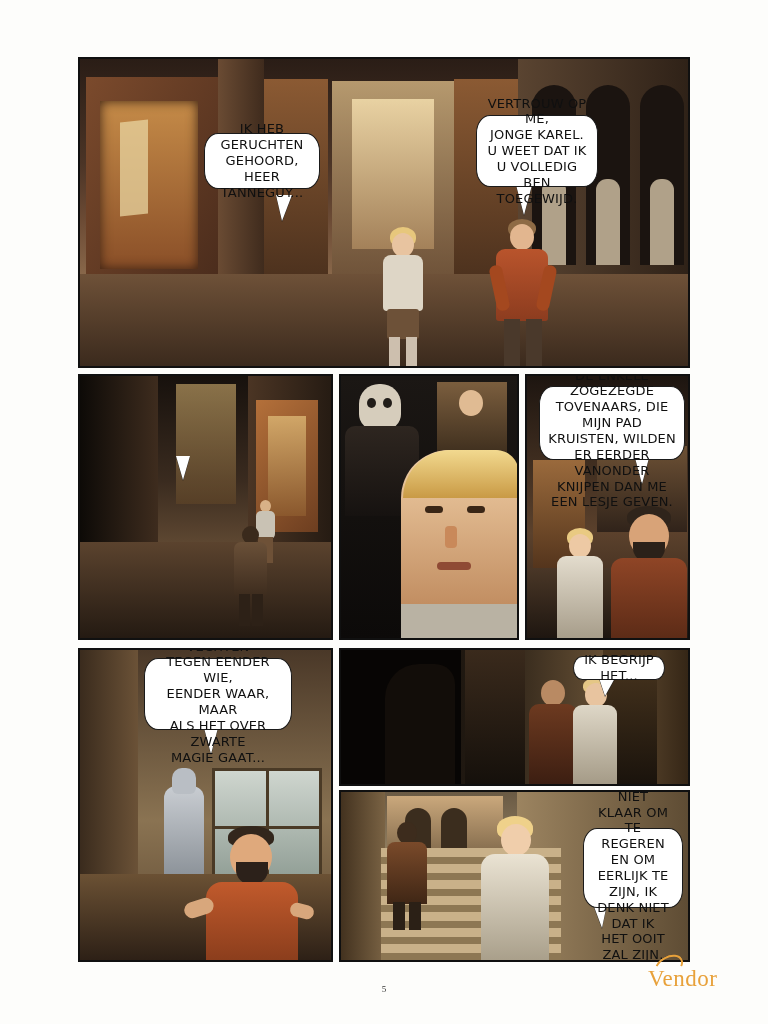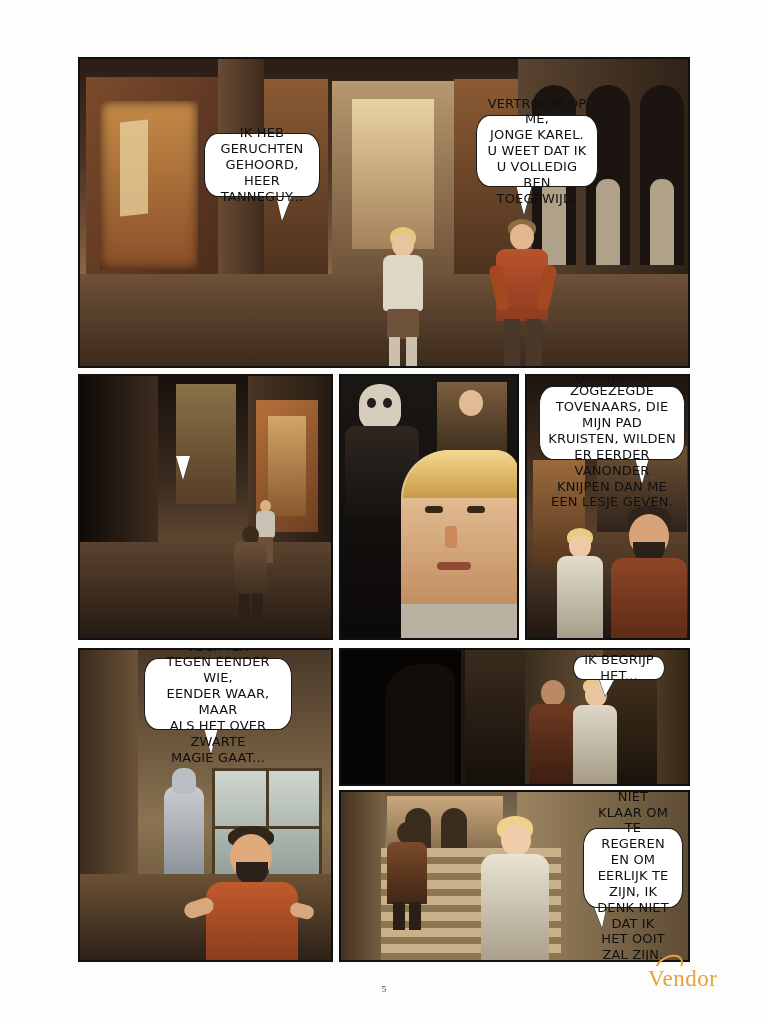--- a/index.html
+++ b/index.html
@@ -139,21 +139,21 @@
       <div class="hair" style="left:16px;top:0;width:28px;height:18px;background:#8e6b45;"></div>
       <div class="head" style="left:18px;top:5px;width:24px;height:26px;background:#e2b68f;"></div>
       <div class="body" style="left:4px;top:30px;width:52px;height:72px;background:linear-gradient(#b9542c,#8c3c1f);border-radius:9px 9px 3px 3px;"></div>
       <div class="body" style="left:1px;top:46px;width:13px;height:46px;background:#a4481f;border-radius:6px;transform:rotate(-12deg);"></div>
       <div class="body" style="left:48px;top:46px;width:13px;height:46px;background:#a4481f;border-radius:6px;transform:rotate(12deg);"></div>
       <div class="body" style="left:12px;top:100px;width:16px;height:52px;background:#4a392b;"></div>
       <div class="body" style="left:34px;top:100px;width:16px;height:52px;background:#4a392b;"></div>
 
     </div>
 
-    <div class="balloon" style="left:124px; top:74px; width:116px; height:64px;justify-content:flex-end;">
+    <div class="balloon" style="left:124px; top:74px; width:116px; height:56px;justify-content:flex-end;">
       <span class="txt">IK HEB
 GERUCHTEN
 GEHOORD, HEER
 TANNEGUY...</span>
     </div>
     <div class="tail" style="left:196px; top:136px; border-left:6px solid transparent; border-right:10px solid transparent; border-top:26px solid #ffffff; filter:drop-shadow(0 1px 0 #1a1a1a);"></div>
 
     <div class="balloon" style="left:396px; top:56px; width:122px; height:72px;">
       <span class="txt">VERTROUW OP ME,
 JONGE KAREL.

